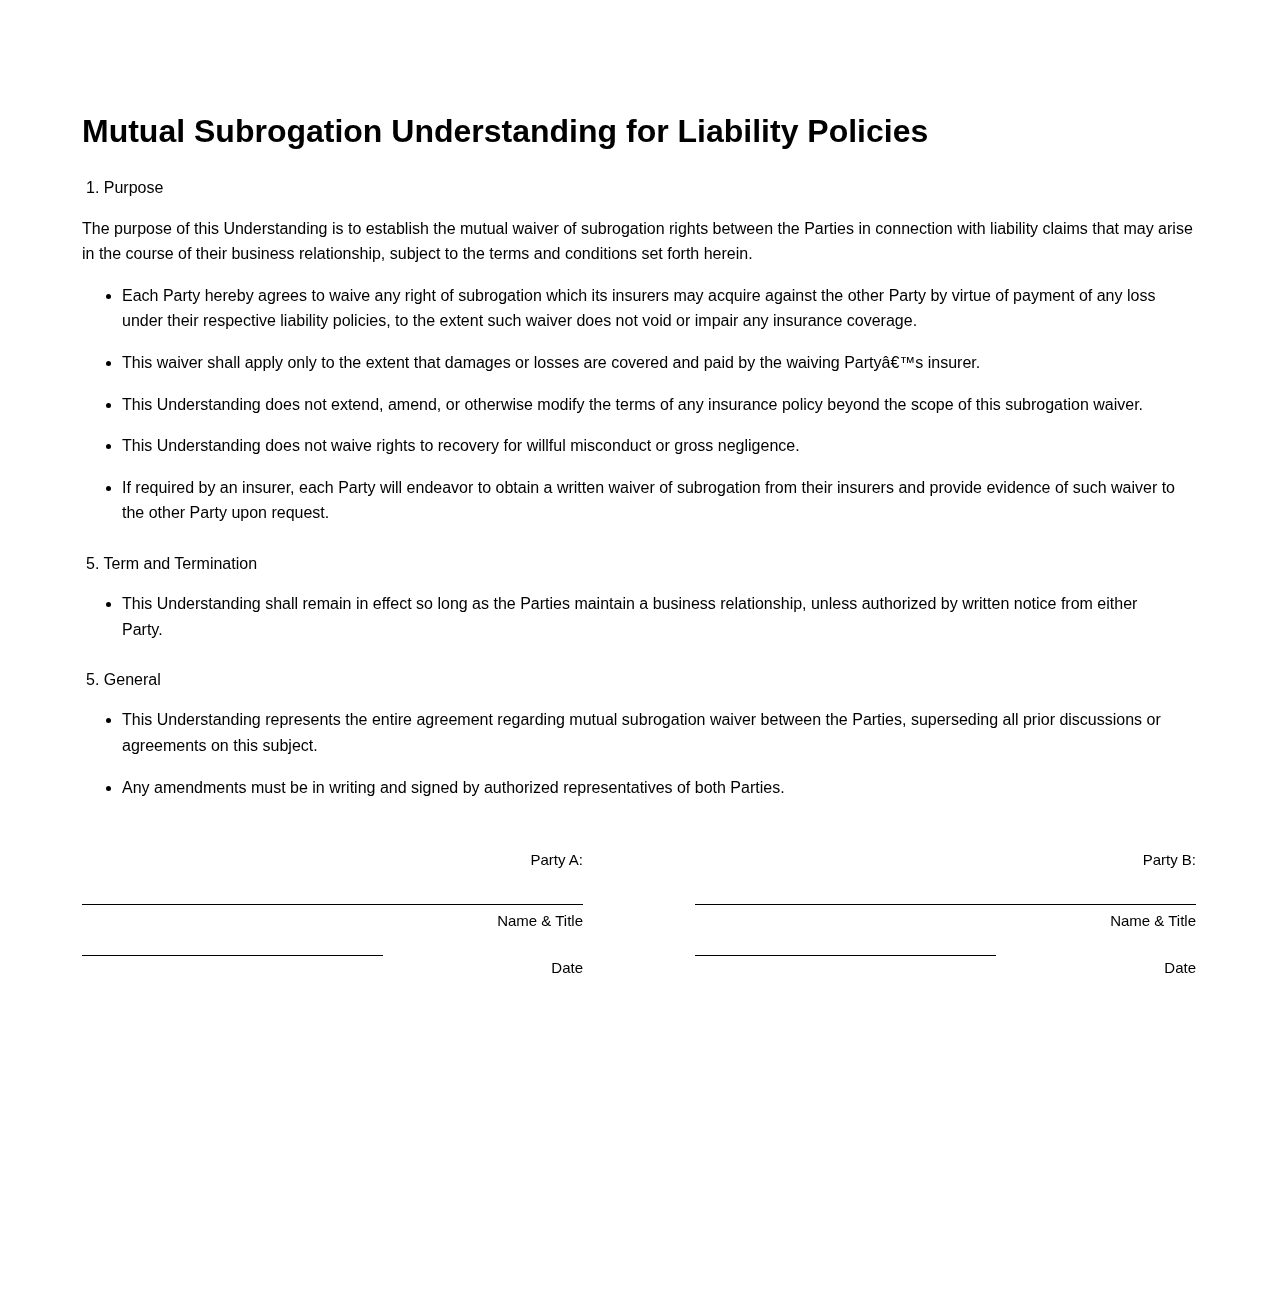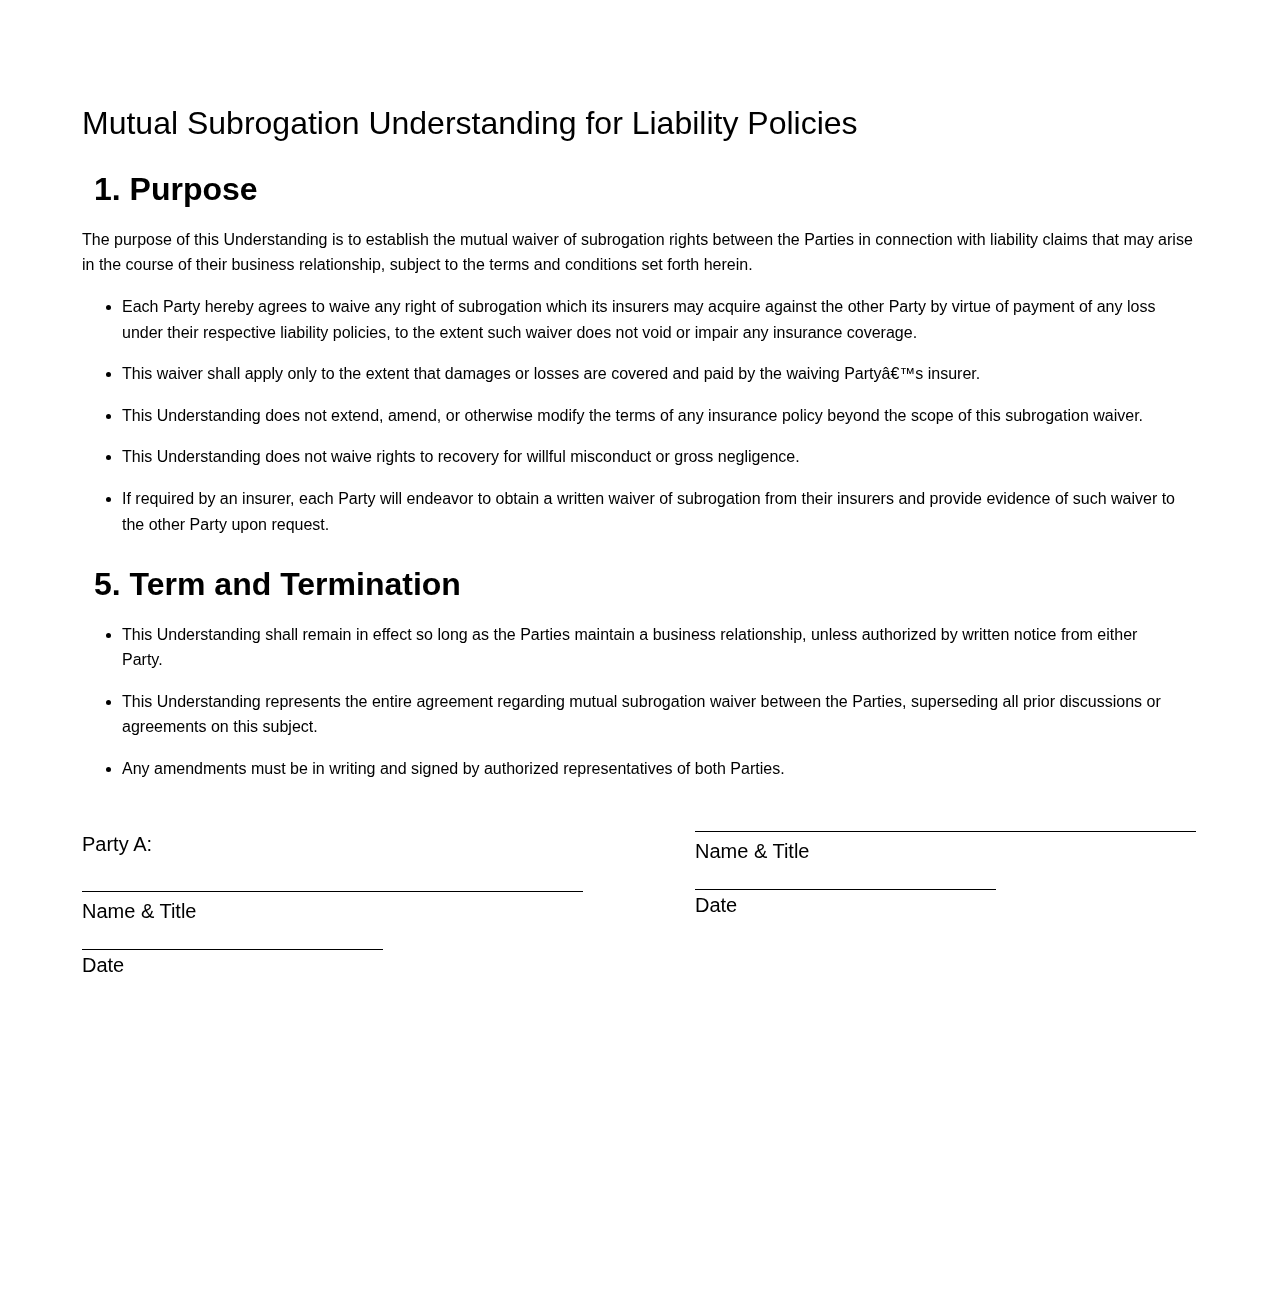--- a/index.html
+++ b/index.html
@@ -15,50 +15,51 @@
       font-size: 16px;
       line-height: 1.6;
     }
     .page {
       padding: 92px 82px 0 82px;
       box-sizing: border-box;
       width: 1278px;
     }
     h1 {
       font-size: 32px;
-      font-weight: normal;
-      margin: 12px 0 18px 0;
+      font-weight: bold;
+      margin: 20px 0 18px 0;
       line-height: 1.2;
     }
     h2 {
-      font-size: 32px;
-      font-weight: bold;
-      margin: 28px 0 18px 12px;
+      font-size: 16px;
+      font-weight: normal;
+      margin: 28px 0 18px 4px;
       line-height: 1.2;
     }
     p {
       margin: 0 0 14px 0;
     }
     ul {
       margin: 0 0 14px 0;
       padding-left: 24px;
     }
     ul li {
       margin: 16px;
     }
     .signatures {
       display: flex;
       justify-content: space-between;
       margin-top: 50px;
       width: 1114px;
     }
     .sig-block {
       width: 501px;
-      font-size: 20px;
+      font-size: 15px;
       line-height: 1.3;
+      text-align: right;
     }
     .sig-party {
       margin-bottom: 34px;
     }
     .sig-line-long {
       width: 501px;
       border-top: 1.5px solid #000;
       height: 0;
       margin-bottom: 6px;
     }
@@ -97,34 +98,36 @@
   </section>
 
   <section>
     <h2>5. Term and Termination</h2>
     <ul>
       <li>This Understanding shall remain in effect so long as the Parties maintain a business relationship, unless authorized by written notice from either Party.</li>
     </ul>
   </section>
 
   <section>
+    <h2>5. General</h2>
     <ul>
       <li>This Understanding represents the entire agreement regarding mutual subrogation waiver between the Parties, superseding all prior discussions or agreements on this subject.</li>
       <li>Any amendments must be in writing and signed by authorized representatives of both Parties.</li>
     </ul>
   </section>
 
   <div class="signatures">
     <div class="sig-block">
       <div class="sig-party">Party A:</div>
       <div class="sig-line-long"></div>
       <div>Name &amp; Title</div>
       <div class="sig-line-short"></div>
       <div>Date</div>
     </div>
     <div class="sig-block">
+      <div class="sig-party">Party B:</div>
       <div class="sig-line-long"></div>
       <div>Name &amp; Title</div>
       <div class="sig-line-short"></div>
       <div>Date</div>
     </div>
   </div>
 </div>
 
 </body></html>

